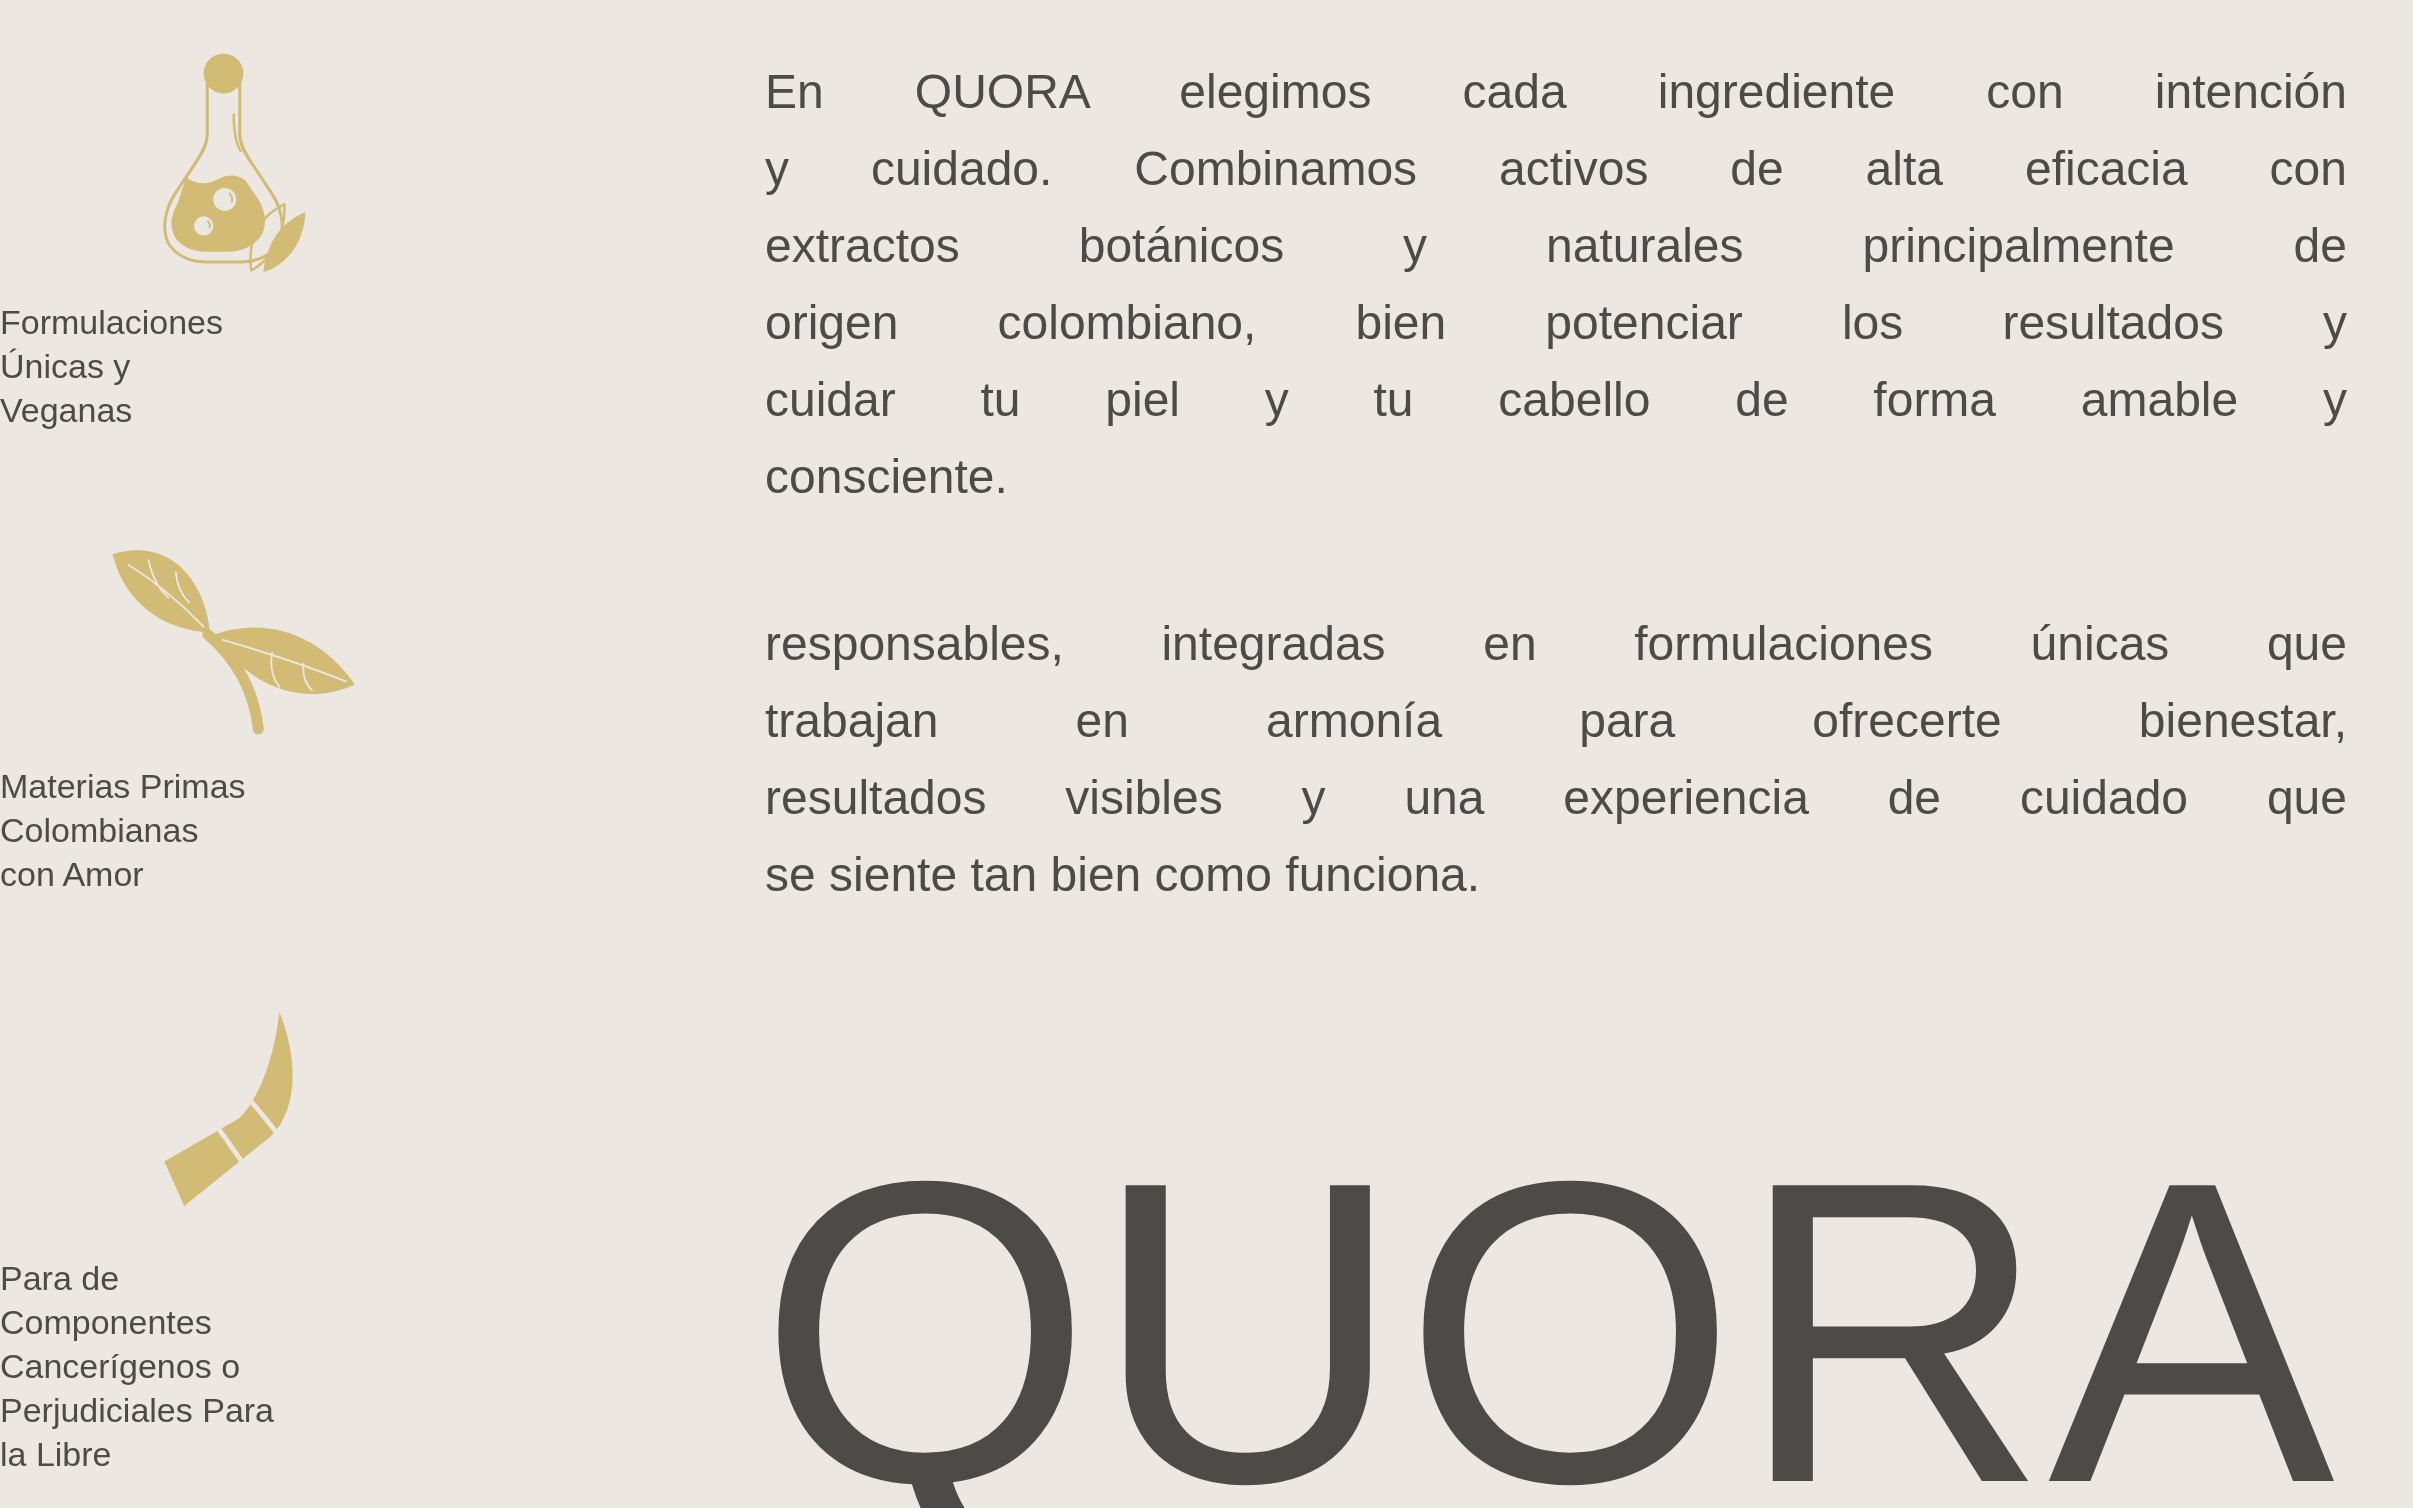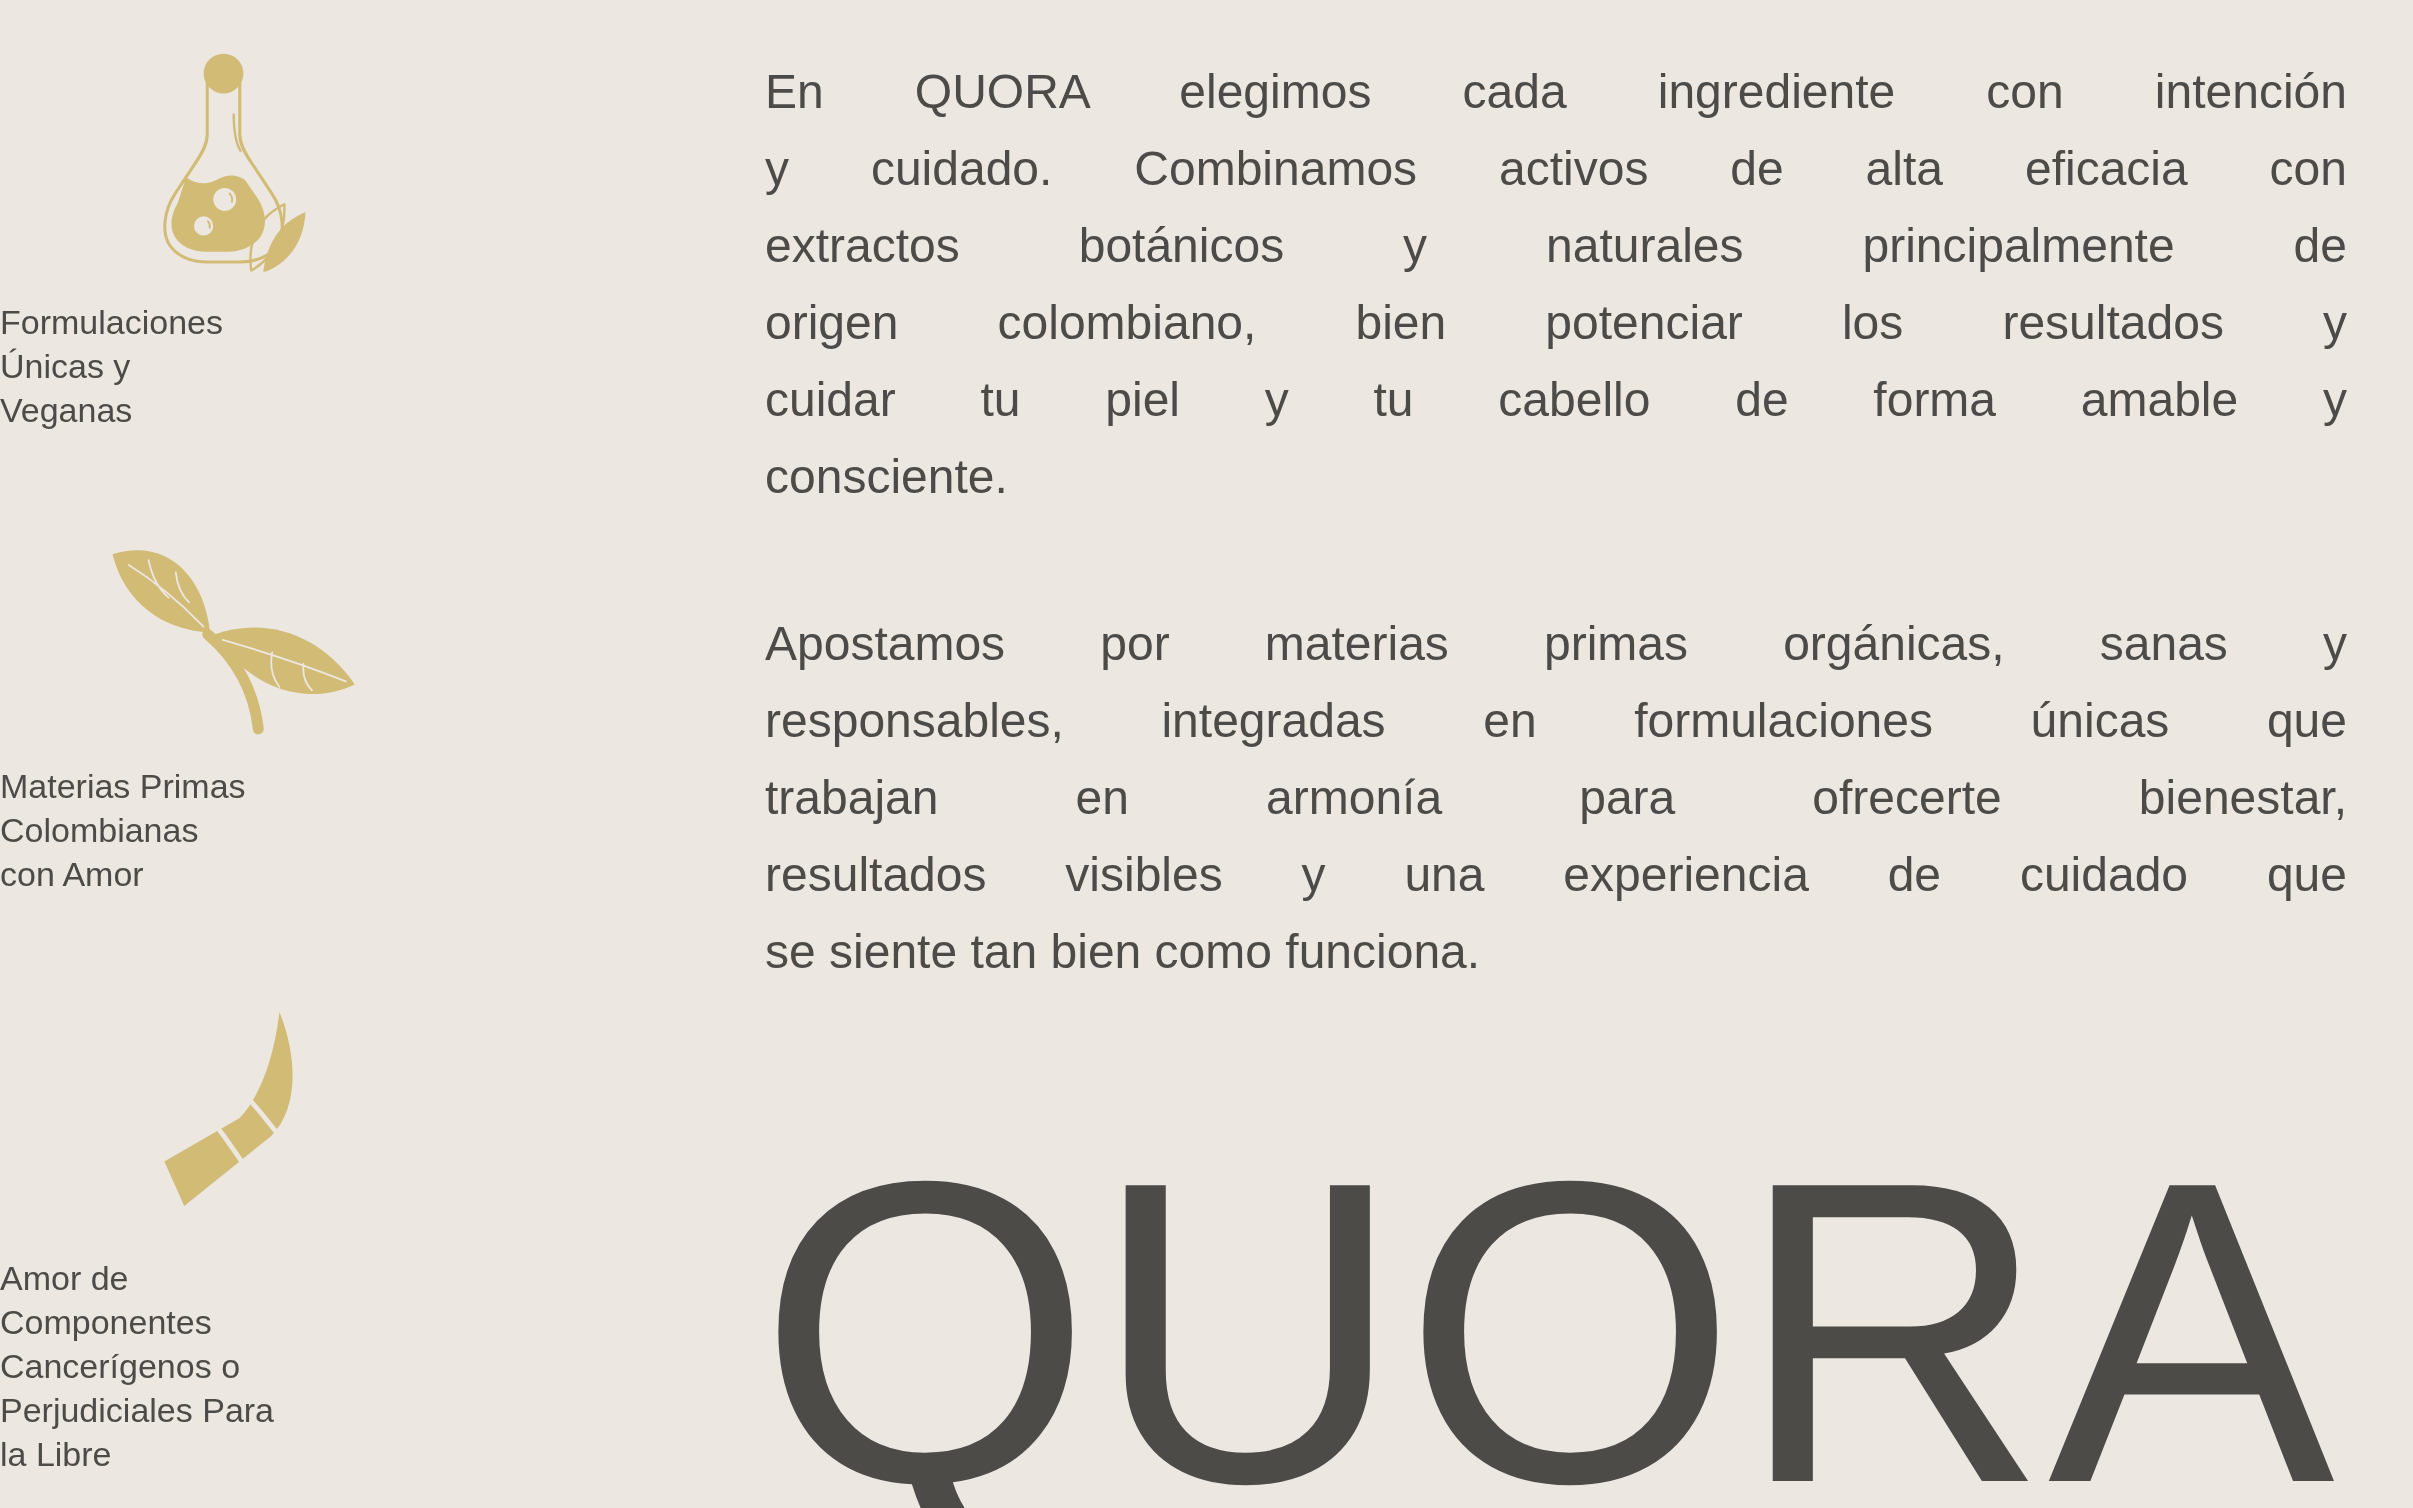--- a/index.html
+++ b/index.html
@@ -84,42 +84,41 @@
       <span class="lline">Materias Primas</span>
       <span class="lline">Colombianas</span>
       <span class="lline">con Amor</span>
     </div>
 
     <svg id="icon-ribbon" class="icon" width="211" height="241" viewBox="0 0 350 400">
       <path class="gold-fill" d="M238,10 C270,90 268,172 224,216 L80,332 L47,258 L172,186 C206,150 229,86 238,10 Z"></path>
       <path class="gold-fill bg-stroke" stroke-width="8" stroke-linejoin="round" d="M112,10 C100,90 108,172 146,216 L262,382 L331,331 L206,176 C176,140 118,86 112,10 Z"></path>
     </svg>
     <div class="feature-label" id="label3">
-      <span class="lline">Amor de</span>
+      <span class="lline">Para de</span>
       <span class="lline">Componentes</span>
       <span class="lline">Cancerígenos o</span>
       <span class="lline">Perjudiciales Para</span>
       <span class="lline">la Libre</span>
     </div>
 
   </aside>
 
   <main>
 
     <p class="para" id="para1">
       <span class="jl">En QUORA elegimos cada ingrediente con intención</span>
       <span class="jl">y cuidado. Combinamos activos de alta eficacia con</span>
       <span class="jl">extractos botánicos y naturales principalmente de</span>
       <span class="jl">origen colombiano, bien potenciar los resultados y</span>
       <span class="jl">cuidar tu piel y tu cabello de forma amable y</span>
       <span class="jl last">consciente.</span>
     </p>
 
     <p class="para" id="para2">
-      <span class="jl">Apostamos por materias primas orgánicas, sanas y</span>
       <span class="jl">responsables, integradas en formulaciones únicas que</span>
       <span class="jl">trabajan en armonía para ofrecerte bienestar,</span>
       <span class="jl">resultados visibles y una experiencia de cuidado que</span>
       <span class="jl last">se siente tan bien como funciona.</span>
     </p>
 
     <div class="wordmark">QUORA</div>
 
   </main>
 

